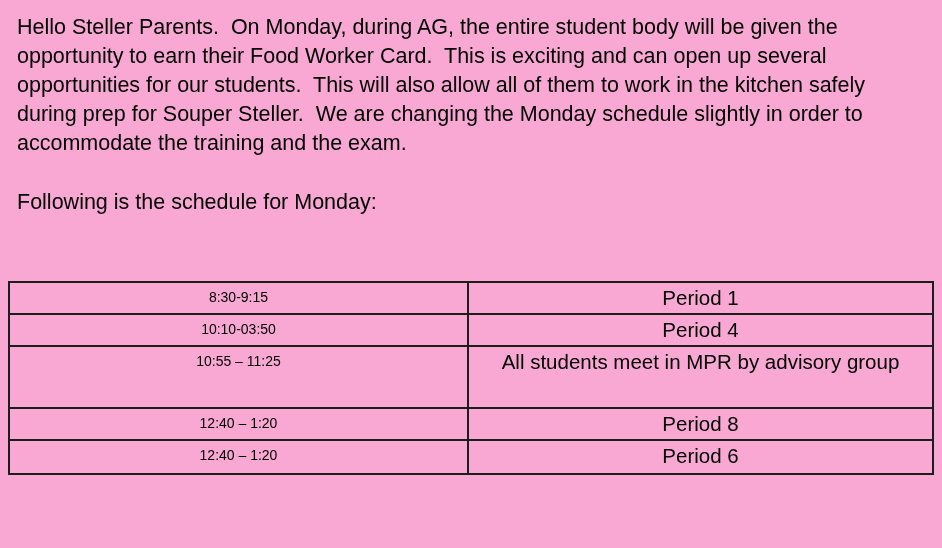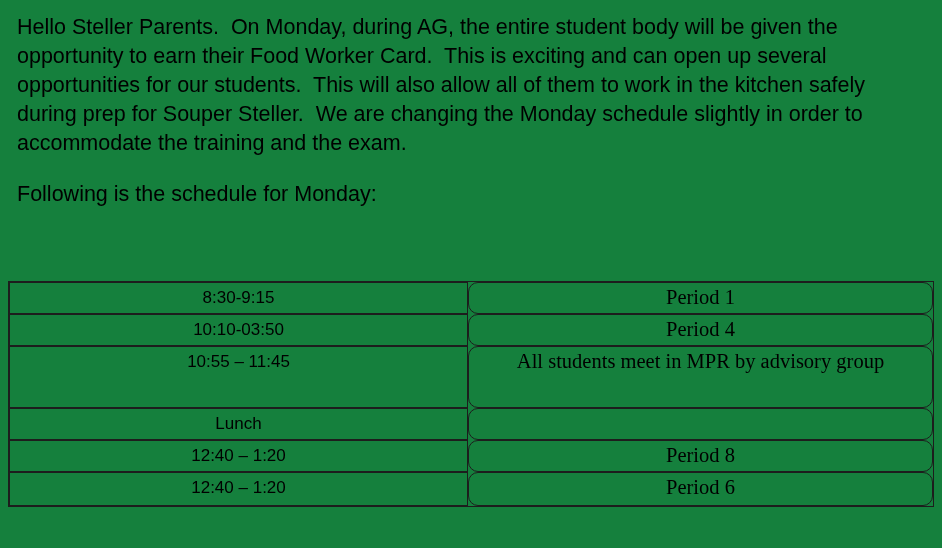--- a/index.html
+++ b/index.html
@@ -8,36 +8,36 @@
     height: 548px;
     background: #ffffff;
     font-family: "Liberation Sans", sans-serif;
     color: #000000;
     overflow: hidden;
   }
   .page {
     position: relative;
     width: 942px;
     height: 548px;
-    background: #15803d;
+    background: #f9a8d4;
   }
   .intro {
     position: absolute;
     left: 17px;
     top: 13px;
     width: 900px;
     font-size: 21.5px;
     line-height: 29px;
     white-space: pre-wrap;
     color: #000000;
   }
   .following {
     position: absolute;
     left: 17px;
-    top: 180px;
+    top: 188px;
     width: 900px;
     font-size: 21.5px;
     line-height: 29px;
     color: #000000;
   }
   table.schedule {
     position: absolute;
     left: 8px;
     top: 281px;
     width: 924px;
@@ -49,26 +49,25 @@
   table.schedule td {
     border: 1px solid #1d1d1d;
     text-align: center;
     vertical-align: top;
     padding: 1px 6px 2px;
     line-height: 27px;
     overflow: hidden;
   }
   td.time-cell {
     font-family: "Liberation Sans", sans-serif;
-    font-size: 17px;
+    font-size: 14px;
   }
   td.activity-cell {
-    font-family: Liberation Serif, serif;
+    font-family: Liberation Sans, sans-serif;
     font-size: 20.5px;
-    border-radius: 10px;
   }
   tr.row-1 td { height: 30px; }
   tr.row-2 td { height: 31px; }
   tr.row-3 td { height: 31px; }
   tr.row-4 td { height: 62px; }
   tr.row-5 td { height: 29px; }
   tr.row-6 td { height: 30px; }
   tr.row-7 td { height: 34px; }
   col.time-col { width: 459px; }
   col.activity-col { width: 465px; }
@@ -90,26 +89,22 @@
     <tbody>
       <tr class="row-1">
         <td class="time-cell">8:30-9:15</td>
         <td class="activity-cell">Period 1</td>
       </tr>
       <tr class="row-3">
         <td class="time-cell">10:10-03:50</td>
         <td class="activity-cell">Period 4</td>
       </tr>
       <tr class="row-4">
-        <td class="time-cell">10:55 – 11:45</td>
+        <td class="time-cell">10:55 – 11:25</td>
         <td class="activity-cell">All students meet in MPR by advisory group</td>
-      </tr>
-      <tr class="row-5">
-        <td class="time-cell">Lunch</td>
-        <td class="activity-cell"></td>
       </tr>
       <tr class="row-6">
         <td class="time-cell">12:40 – 1:20</td>
         <td class="activity-cell">Period 8</td>
       </tr>
       <tr class="row-7">
         <td class="time-cell">12:40 – 1:20</td>
         <td class="activity-cell">Period 6</td>
       </tr>
     </tbody>

